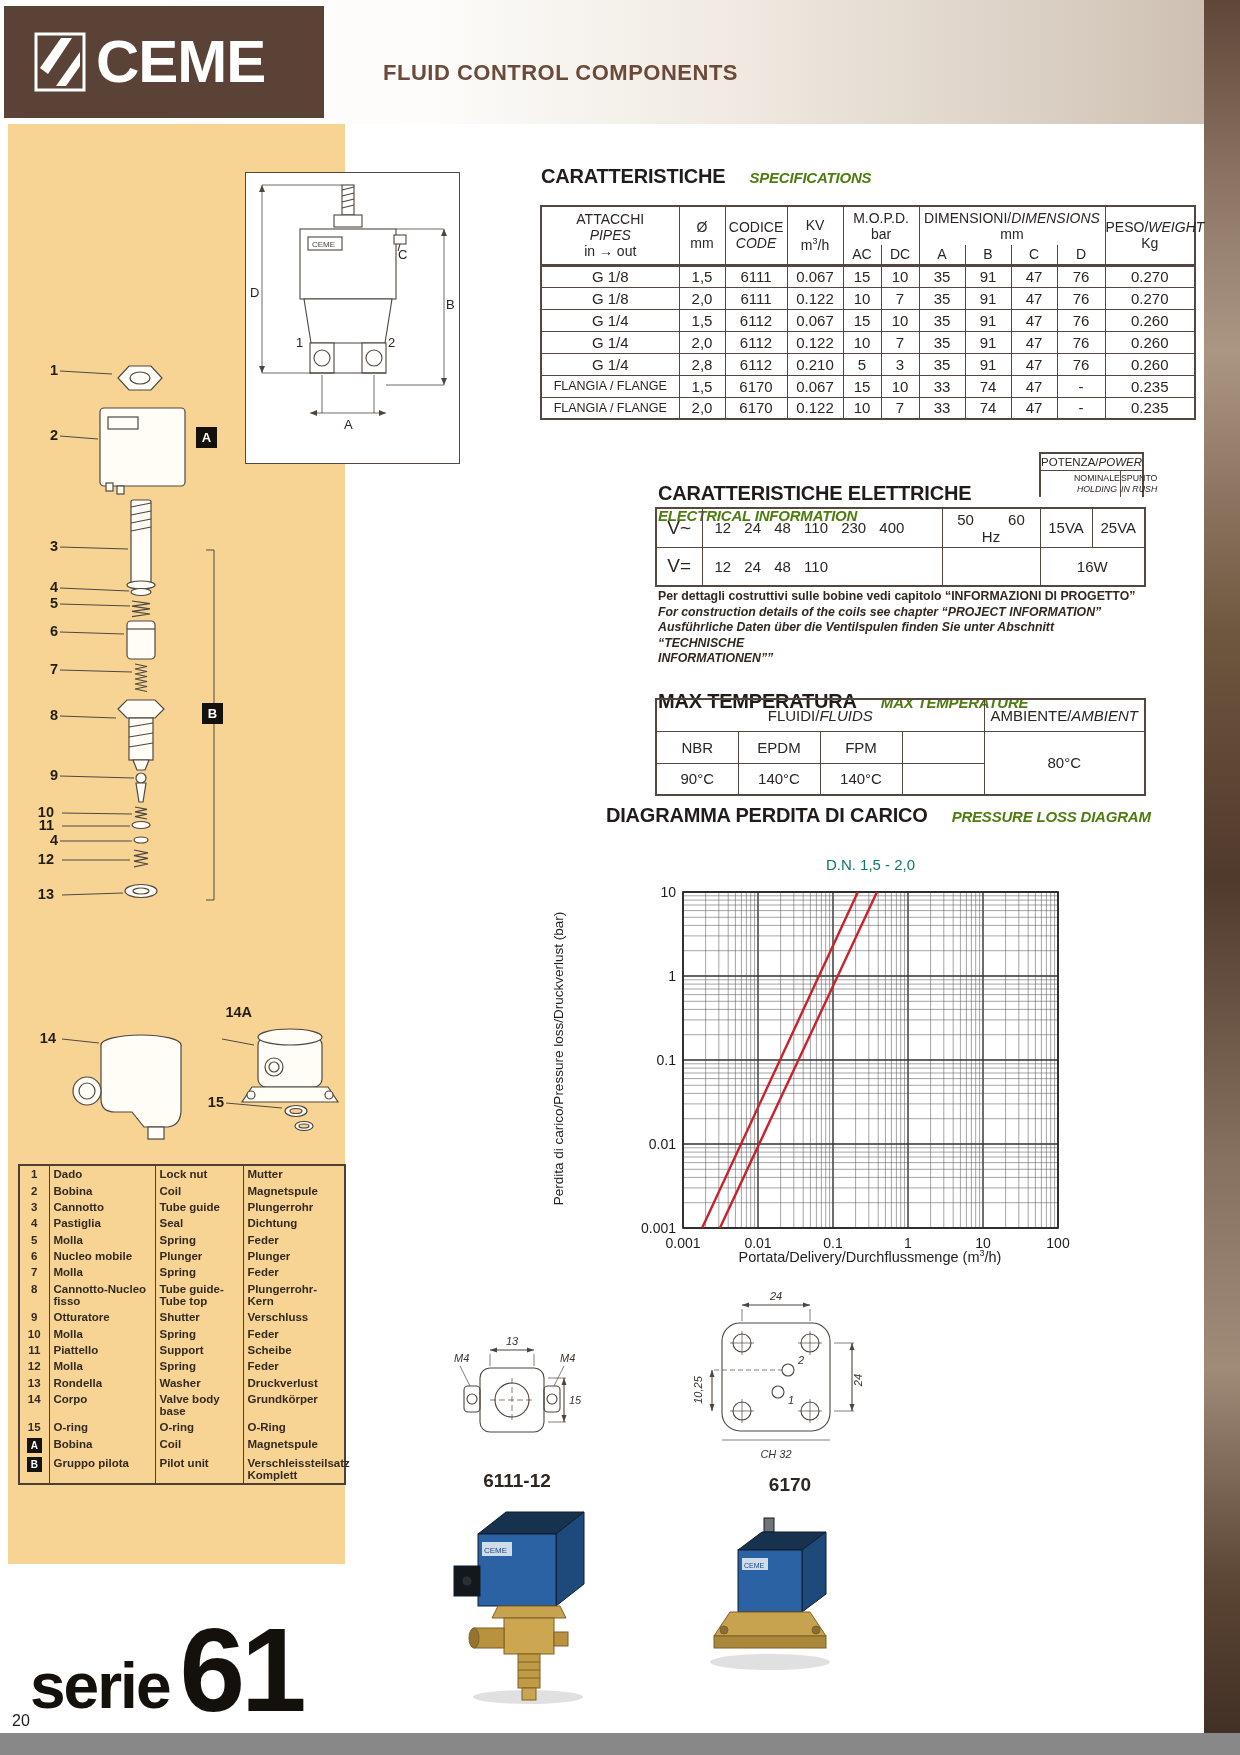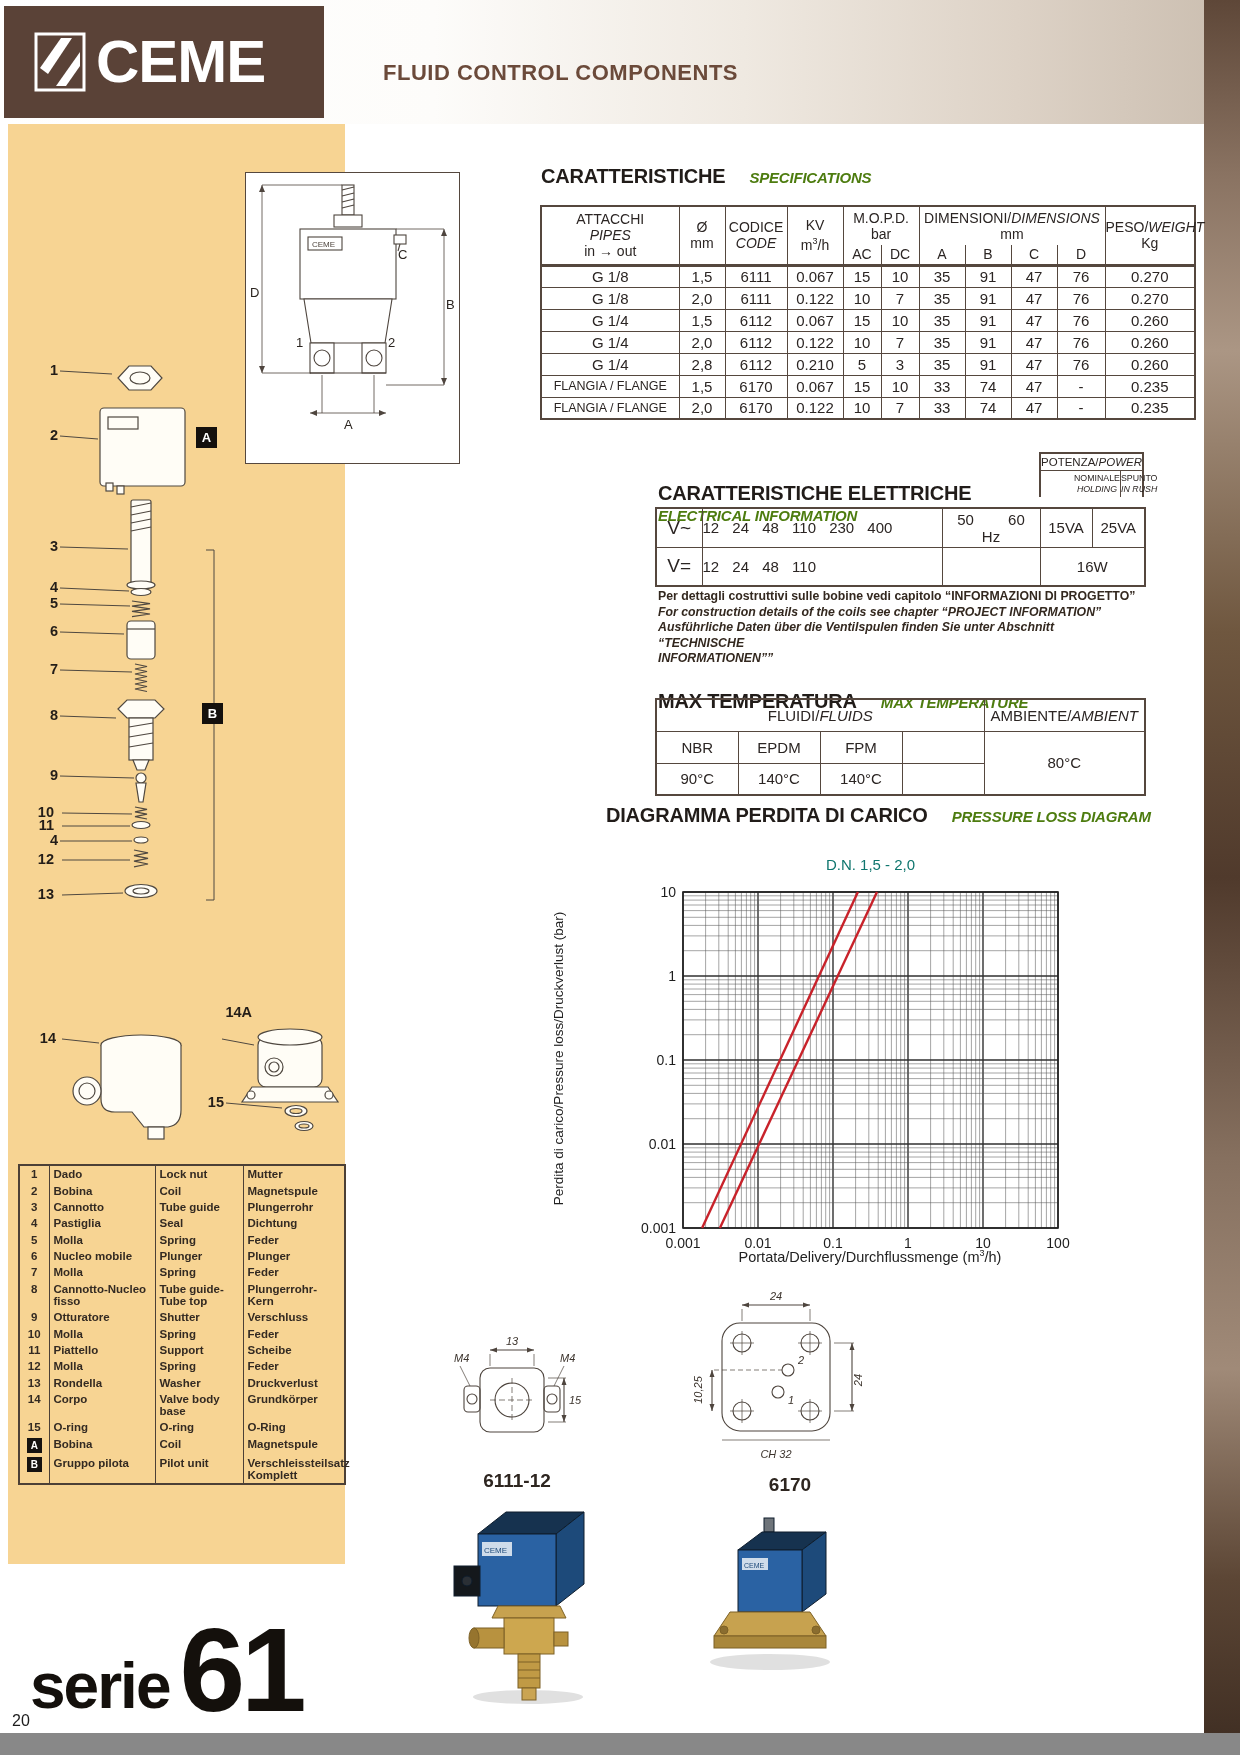--- a/index.html
+++ b/index.html
@@ -41,21 +41,21 @@
   
   .power-box{position:absolute;left:1039px;top:452px;width:105px;border:2px solid #55473e;border-bottom:none;background:#fff;color:#2b2523;}
   .pb-title{border-bottom:1px solid #55473e;text-align:center;font-size:11.5px;padding:2px 0;}
   .pb-cols{display:flex;padding-left:33px;}
   .pb-cell{flex:1;text-align:center;font-size:8.8px;line-height:1.2;padding:2px 0 3px;}
   .pb-cell+.pb-cell{border-left:1px solid #55473e;}
   .elec-table{position:absolute;left:655px;top:507px;width:489px;border-collapse:collapse;table-layout:fixed;
     border:2px solid #55473e;text-align:center;font-size:15px;color:#2b2523;}
   .elec-table td{border:1.5px solid #55473e;height:39px;}
   .elec-table .vlabel{font-size:19px;}
-  .elec-table .volts{word-spacing:9px;text-align:left;}
+  .elec-table .volts{word-spacing:9px;text-align:left;padding-left:12px;}
   .elec-table .freq{word-spacing:30px;}
   .notes{position:absolute;left:658px;top:589px;width:480px;font-size:12.3px;font-weight:bold;line-height:15.5px;color:#33281f;}
   .notes .it{font-style:italic;}
 
   
   .temp-table{position:absolute;left:655px;top:698px;width:489px;border-collapse:collapse;table-layout:fixed;
     border:2px solid #55473e;text-align:center;font-size:15px;color:#2b2523;}
   .temp-table td{border:1.2px solid #55473e;height:32px;}
 
   

